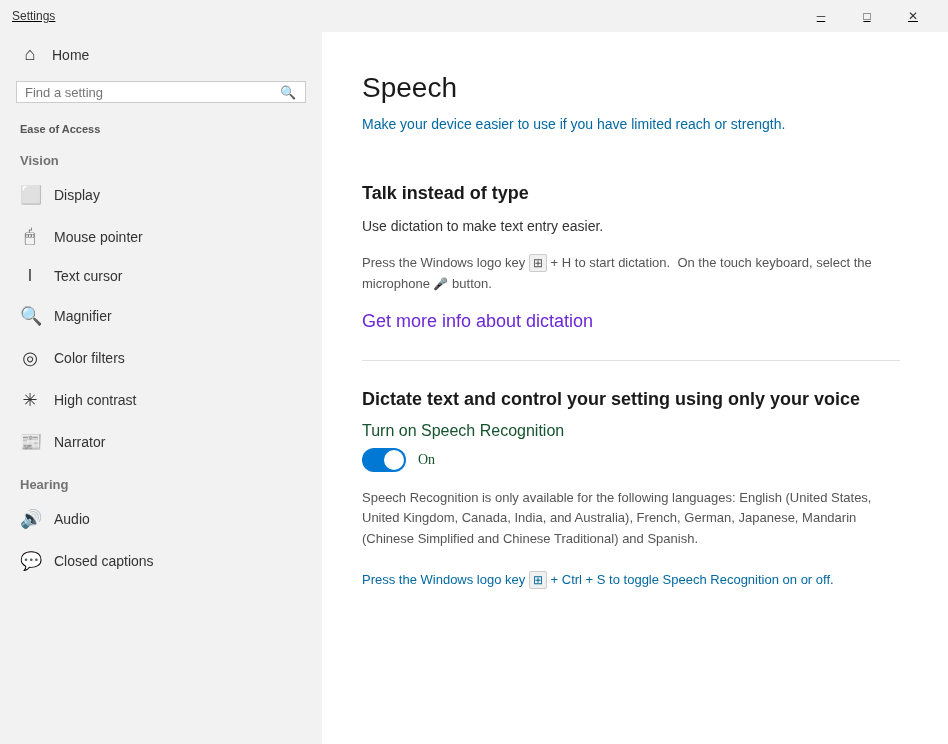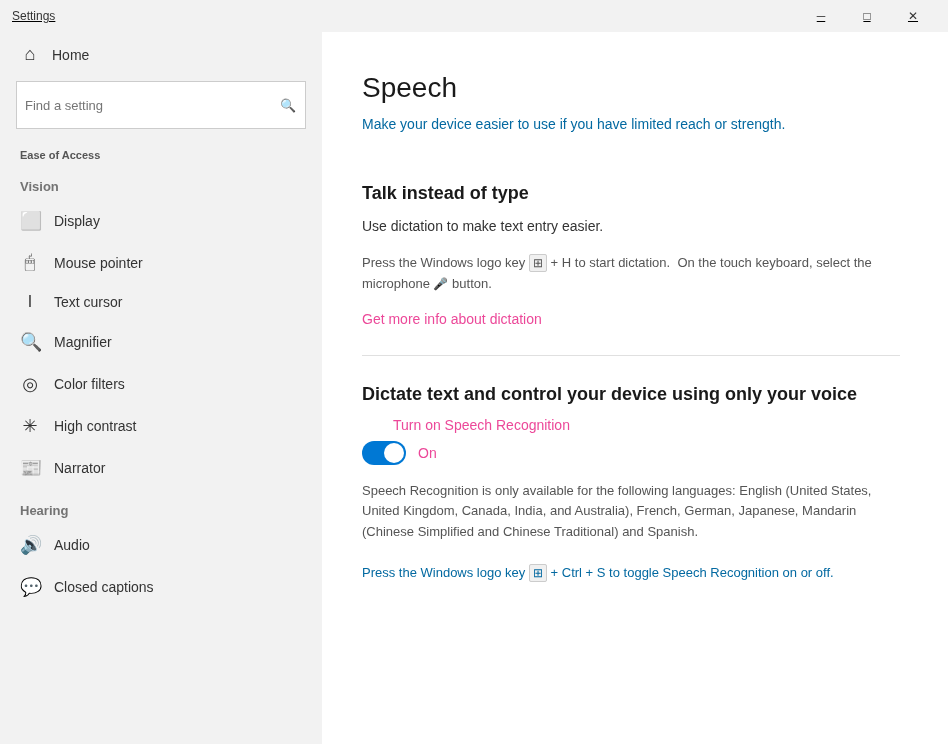--- a/index.html
+++ b/index.html
@@ -72,21 +72,21 @@
       cursor: pointer;
       color: #333;
     }
 
     .sidebar-search {
       margin: 4px 16px 12px 16px;
       display: flex;
       align-items: center;
       background: white;
       border: 1px solid #ccc;
-      height: 48px;
+      height: 22px;
       padding: 0 8px;
     }
     .sidebar-search input {
       border: none;
       outline: none;
       flex: 1;
       font-size: 13px;
       background: transparent;
       color: #333;
     }
@@ -163,44 +163,43 @@
     }
 
     .info-text {
       font-size: 13px;
       color: #555;
       margin-bottom: 16px;
       line-height: 1.6;
     }
 
     .link-text {
-      color: #ec4899;
-      cursor: pointer;
-      font-size: 14px;
+      color: #6d28d9;
+      cursor: pointer;
+      font-size: 18px;
       text-decoration: none;
     }
 
     .divider {
       border: none;
       border-top: 1px solid #e0e0e0;
       margin: 28px 0;
     }
 
     .toggle-row {
       display: flex;
       align-items: center;
       gap: 12px;
       margin-bottom: 16px;
     }
 
     .toggle-label {
-      font-size: 14px;
-      color: #ec4899;
+      font-size: 16px;
+      color: #14532d;
       margin-bottom: 8px;
-      margin-left: 31px;
     }
 
     
     .toggle {
       position: relative;
       width: 44px;
       height: 24px;
       flex-shrink: 0;
       cursor: pointer;
     }
@@ -222,21 +221,22 @@
       top: 2px;
       left: 22px;
       width: 20px;
       height: 20px;
       border-radius: 50%;
       background: white;
       transition: left 0.2s;
     }
     .toggle-state-text {
       font-size: 14px;
-      color: #ec4899;
+      color: #14532d;
+      font-family: Liberation Serif, serif;
     }
 
     .speech-recognition-info {
       font-size: 13px;
       color: #555;
       line-height: 1.6;
       margin-bottom: 20px;
     }
 
     .shortcut-text {
@@ -328,21 +328,21 @@
 
     <p class="info-text">
       Press the Windows logo key <span style="font-size:12px; background:#f0f0f0; border:1px solid #ccc; border-radius:2px; padding:1px 3px;">⊞</span> + H to start dictation.&nbsp; On the touch keyboard, select the microphone <span style="font-size:12px;">🎤</span> button.
     </p>
 
     <a class="link-text">Get more info about dictation</a>
 
     <hr class="divider">
 
     
-    <h2 class="section-heading">Dictate text and control your device using only your voice</h2>
+    <h2 class="section-heading">Dictate text and control your setting using only your voice</h2>
 
     <p class="toggle-label">Turn on Speech Recognition</p>
 
     <div class="toggle-row">
       <label class="toggle">
         <input type="checkbox" checked="" style="">
         <div class="toggle-track">
           <div class="toggle-thumb"></div>
         </div>
       </label>

